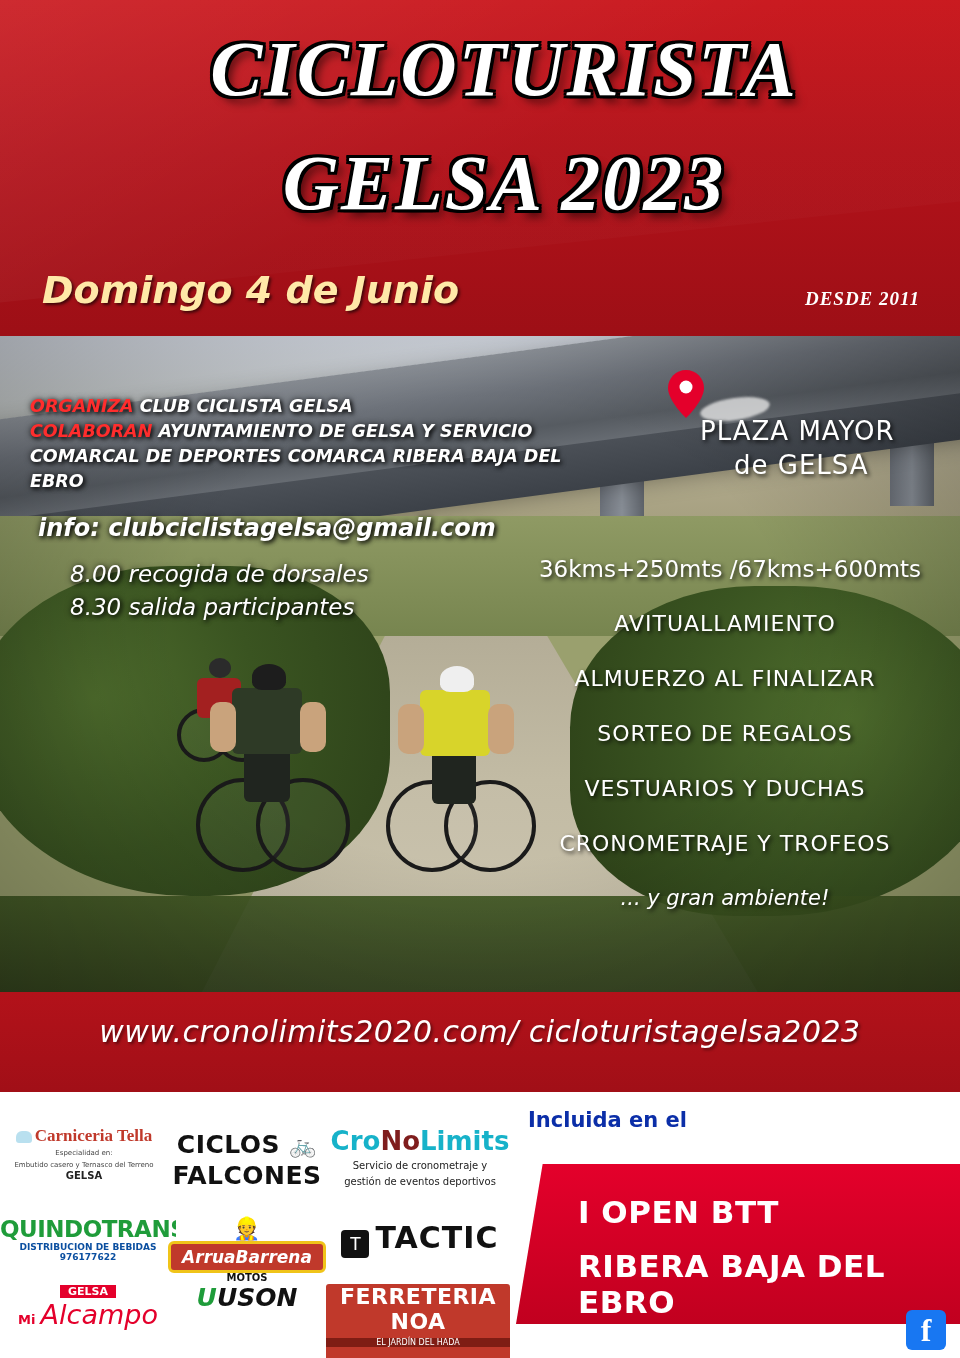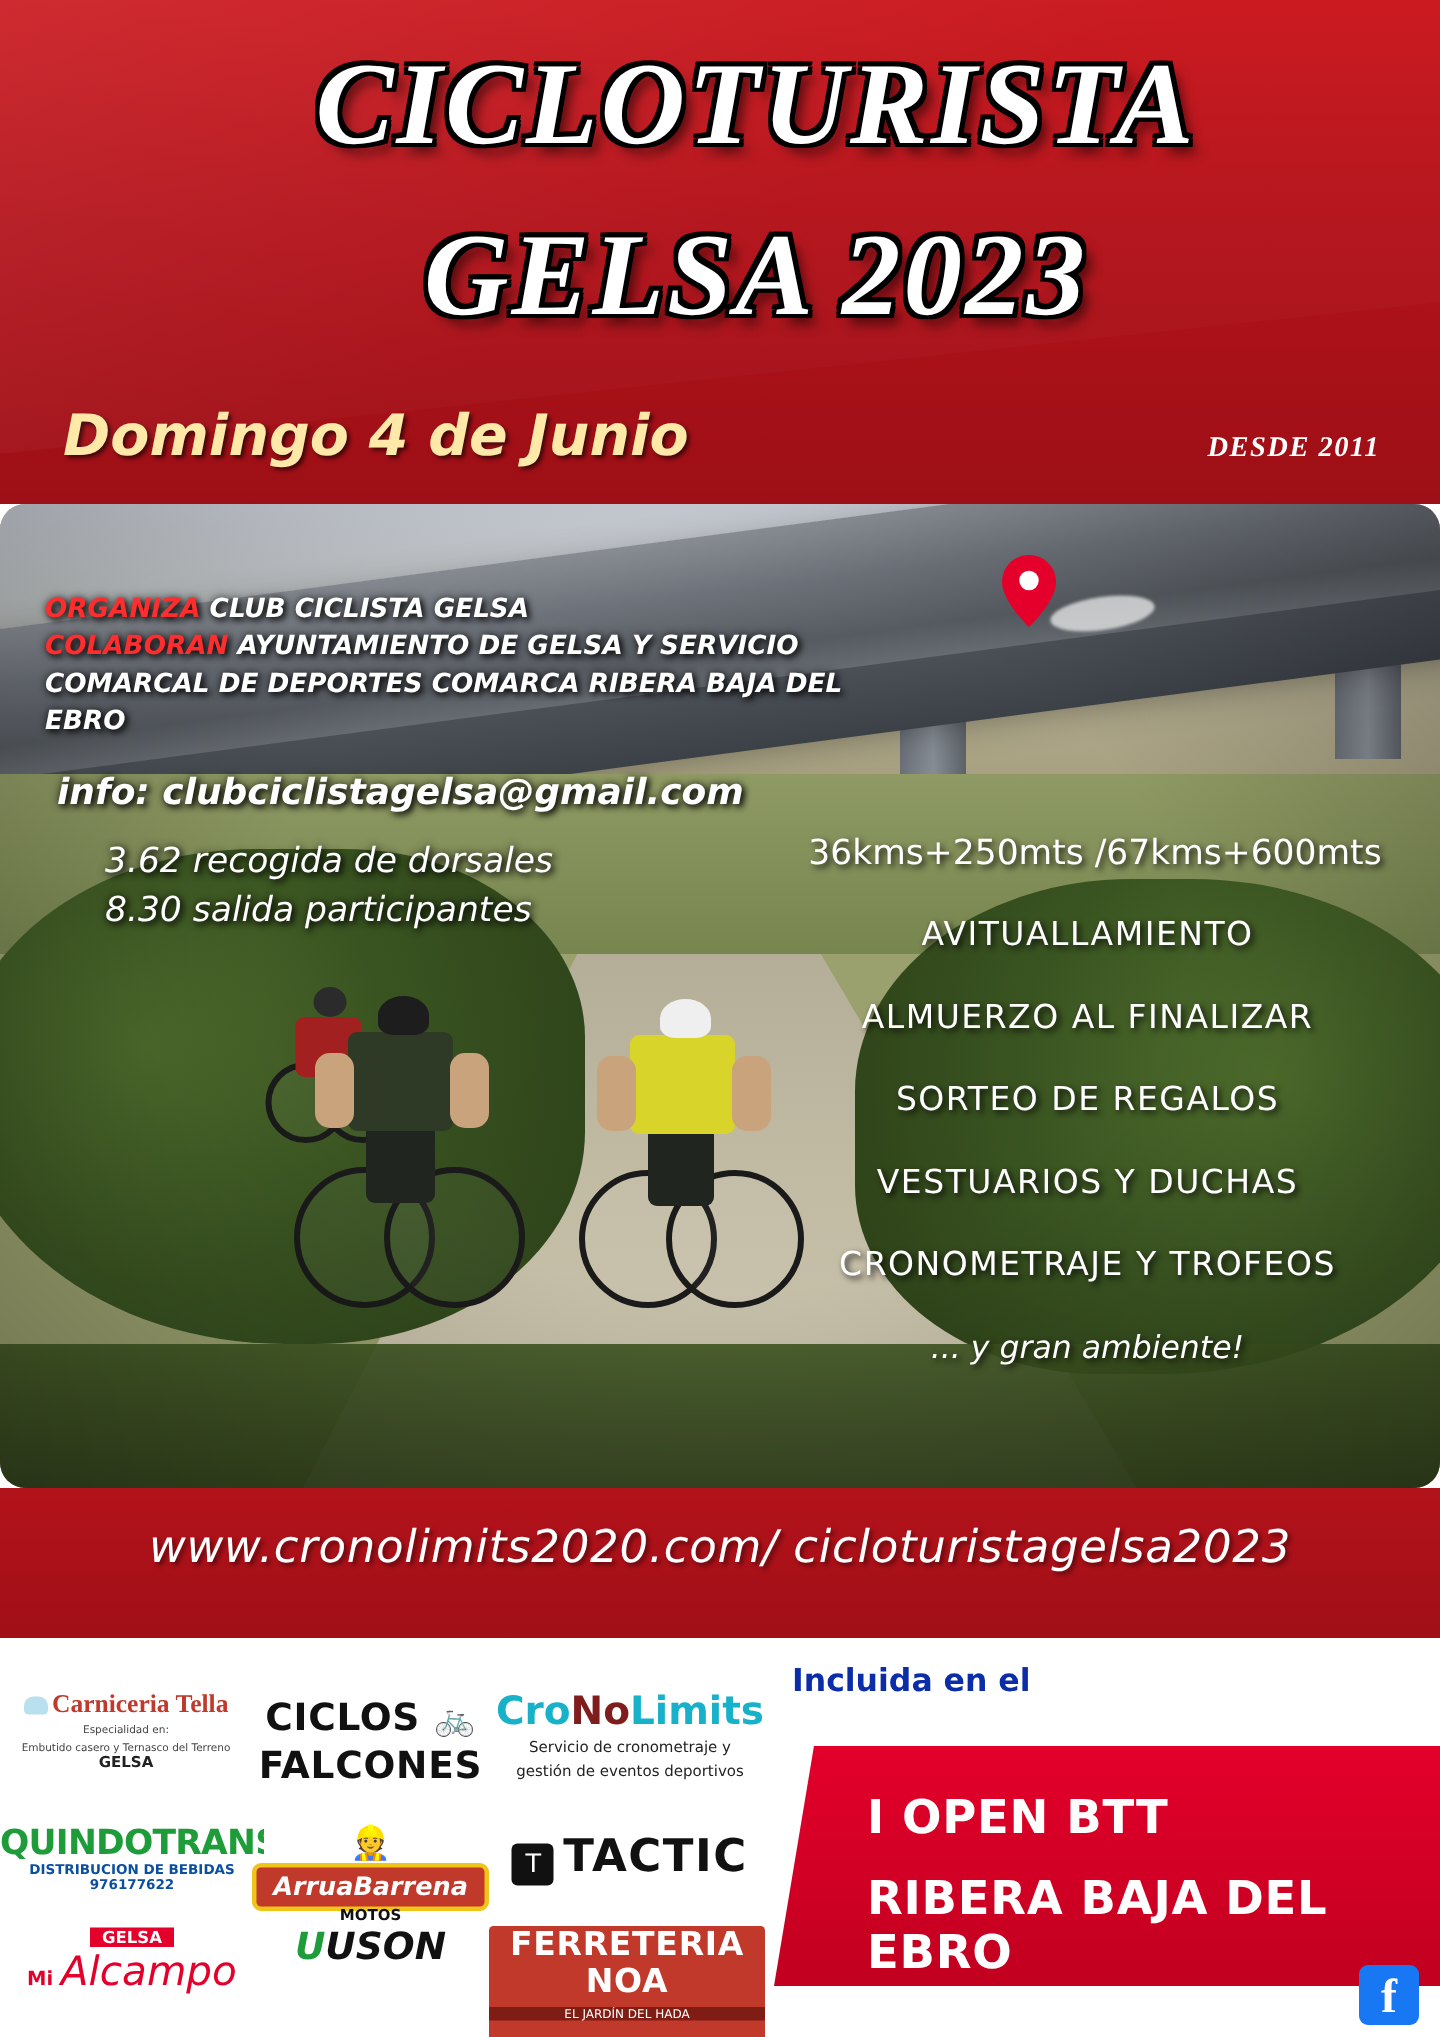--- a/index.html
+++ b/index.html
@@ -83,21 +83,20 @@
     letter-spacing: 1px;
   }
 
   
   .photo {
     position: absolute;
     left: 0; top: 336px;
     width: 960px; height: 656px;
     overflow: hidden;
     background: #9aa06e;
-    border-radius: 17px;
   }
   .sky {
     position: absolute; left: 0; top: 0; width: 960px; height: 150px;
     background: linear-gradient(180deg, #cfd4dd 0%, #bfc3c1 55%, #a9a58b 100%);
   }
   .hillside {
     position: absolute; left: 0; top: 90px; width: 960px; height: 140px;
     background: linear-gradient(180deg, #b8b196 0%, #9e9876 100%);
   }
   .bridge {
@@ -427,30 +426,34 @@
       </div>
       <div>
         <span class="org-key">COLABORAN</span><span> AYUNTAMIENTO DE GELSA Y SERVICIO</span>
       </div>
       <div>COMARCAL DE DEPORTES COMARCA RIBERA BAJA DEL EBRO</div>
     </div>
 
     <div class="ov info-mail">info: clubciclistagelsa@gmail.com</div>
 
     <div class="ov times">
-      <div>3.62 recogida de dorsales</div>
+      <div>8.00 recogida de dorsales</div>
       <div>8.30 salida participantes</div>
     </div>
 
     <div class="pin-shadow"></div>
     <svg class="map-pin" viewBox="0 0 36 48">
       <path d="M18 0 C8 0 0 8 0 18 C0 31 18 48 18 48 C18 48 36 31 36 18 C36 8 28 0 18 0 Z" fill="#e4002b"></path>
       <circle cx="18" cy="17" r="6.5" fill="#ffffff"></circle>
     </svg>
 
+    <div class="plaza">
+      <span>PLAZA MAYOR</span>
+      <span class="l2">de GELSA</span>
+    </div>
 
     <div class="distances">36kms+250mts /67kms+600mts</div>
 
     <div class="feature-list">
       <div>AVITUALLAMIENTO</div>
       <div>ALMUERZO  AL FINALIZAR</div>
       <div>SORTEO DE REGALOS</div>
       <div>VESTUARIOS Y DUCHAS</div>
       <div>CRONOMETRAJE Y TROFEOS</div>
       <div class="last">... y gran ambiente!</div>

